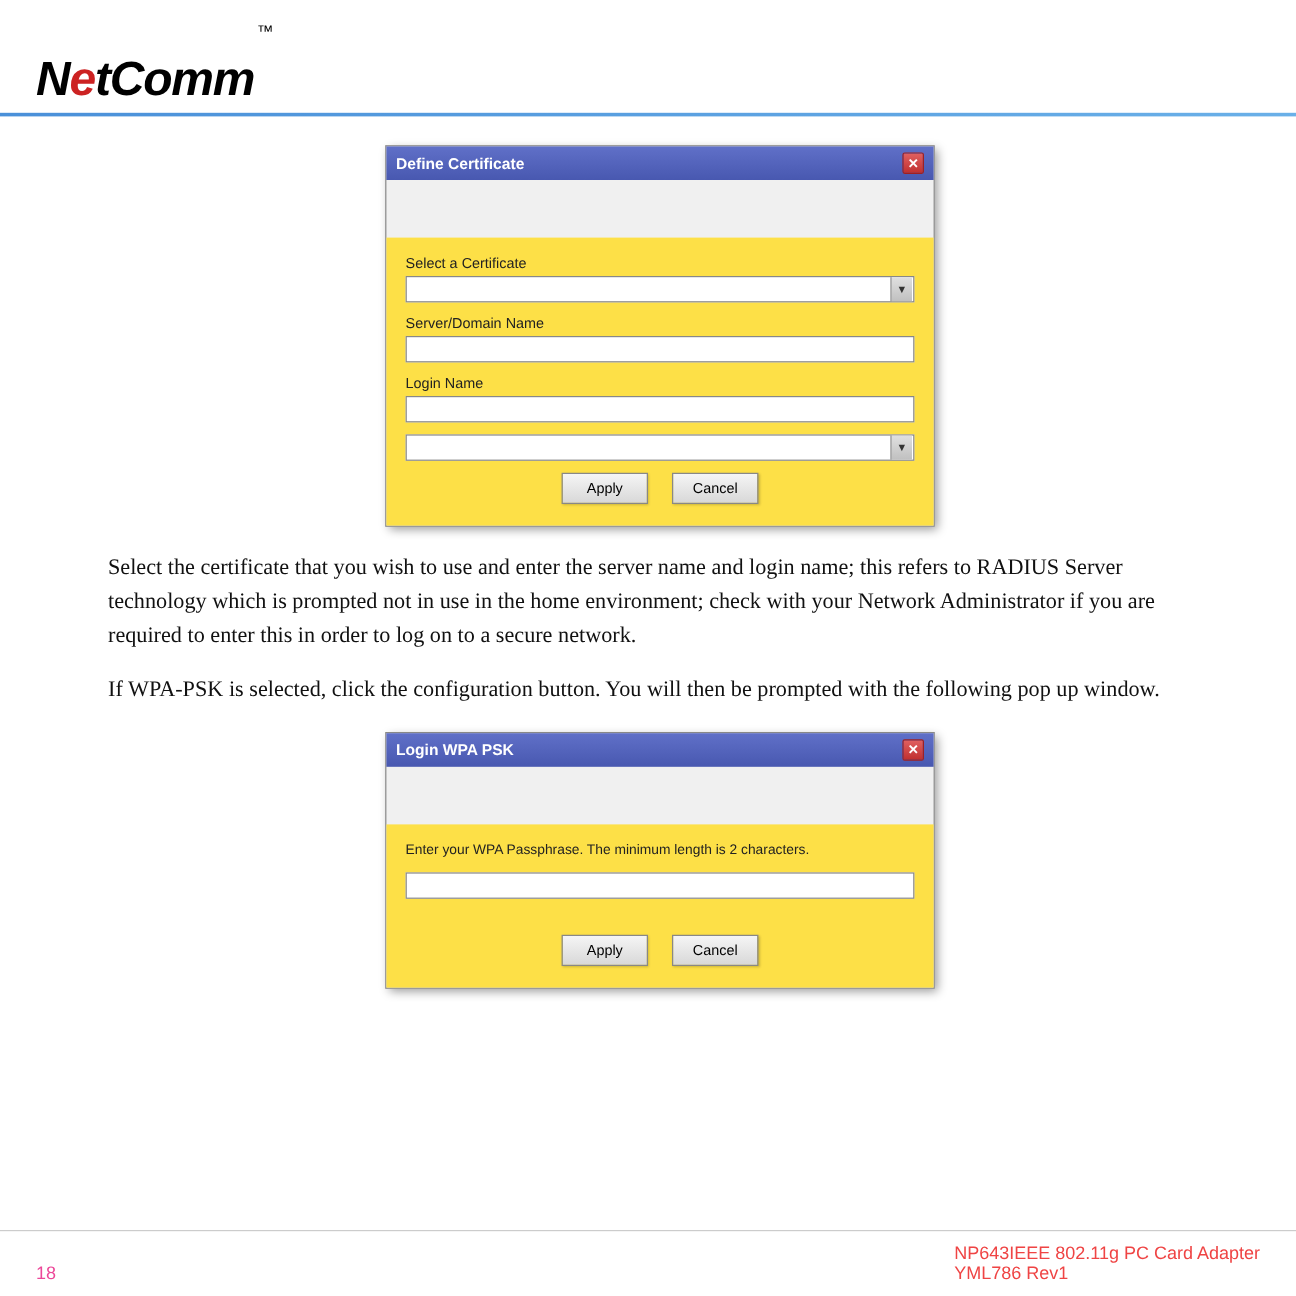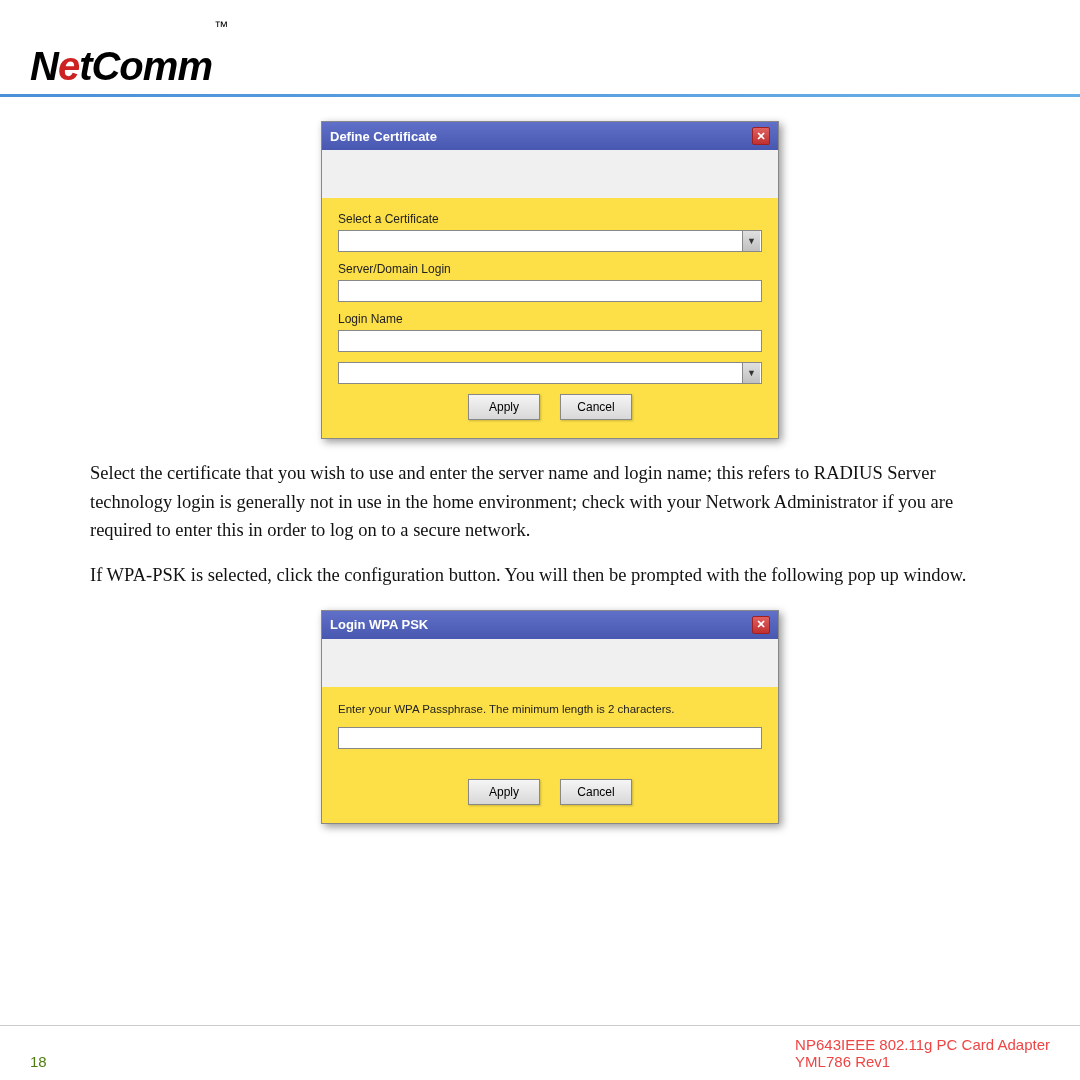--- a/index.html
+++ b/index.html
@@ -207,21 +207,21 @@
       border-top: 1px solid #ccc;
       padding: 10px 30px;
       display: flex;
       justify-content: space-between;
       align-items: flex-end;
     }
 
     .footer-page {
       font-family: Arial, sans-serif;
       font-size: 15px;
-      color: #4d7c0f;
+      color: #ec4899;
     }
 
     .footer-product {
       font-family: Arial, sans-serif;
       font-size: 15px;
       color: #ef4444;
     }
   </style>
 </head>
 <body>
@@ -245,40 +245,40 @@
         <div class="dialog-close-btn">✕</div>
       </div>
       <div class="dialog-body">
         
         <div class="dialog-field-label">Select a Certificate</div>
         <div class="dialog-select-wrapper">
           <select class="dialog-select"></select>
           <div class="select-arrow">▼</div>
         </div>
         
-        <div class="dialog-field-label">Server/Domain Login</div>
+        <div class="dialog-field-label">Server/Domain Name</div>
         <input type="text" class="dialog-input" value="" style="">
         
         <div class="dialog-field-label">Login Name</div>
         <input type="text" class="dialog-input" value="" style="">
         
         <div class="dialog-select-wrapper">
           <select class="dialog-select"></select>
           <div class="select-arrow">▼</div>
         </div>
         
         <div class="dialog-buttons">
           <button class="dialog-btn">Apply</button>
           <button class="dialog-btn">Cancel</button>
         </div>
       </div>
     </div>
   </div>
 
-  <p class="body-text">Select the certificate that you wish to use and enter the server name and login name; this refers to RADIUS Server technology login is generally not in use in the home environment; check with your Network Administrator if you are required to enter this in order to log on to a secure network.</p>
+  <p class="body-text">Select the certificate that you wish to use and enter the server name and login name; this refers to RADIUS Server technology which is prompted not in use in the home environment; check with your Network Administrator if you are required to enter this in order to log on to a secure network.</p>
 
   <p class="body-text">If WPA-PSK is selected, click the configuration button.  You will then be prompted with the following pop up window.</p>
 
   <div class="dialog-wrapper">
     <div class="dialog">
       <div class="dialog-titlebar">
         <span>Login WPA PSK</span>
         <div class="dialog-close-btn">✕</div>
       </div>
       <div class="dialog-body">

